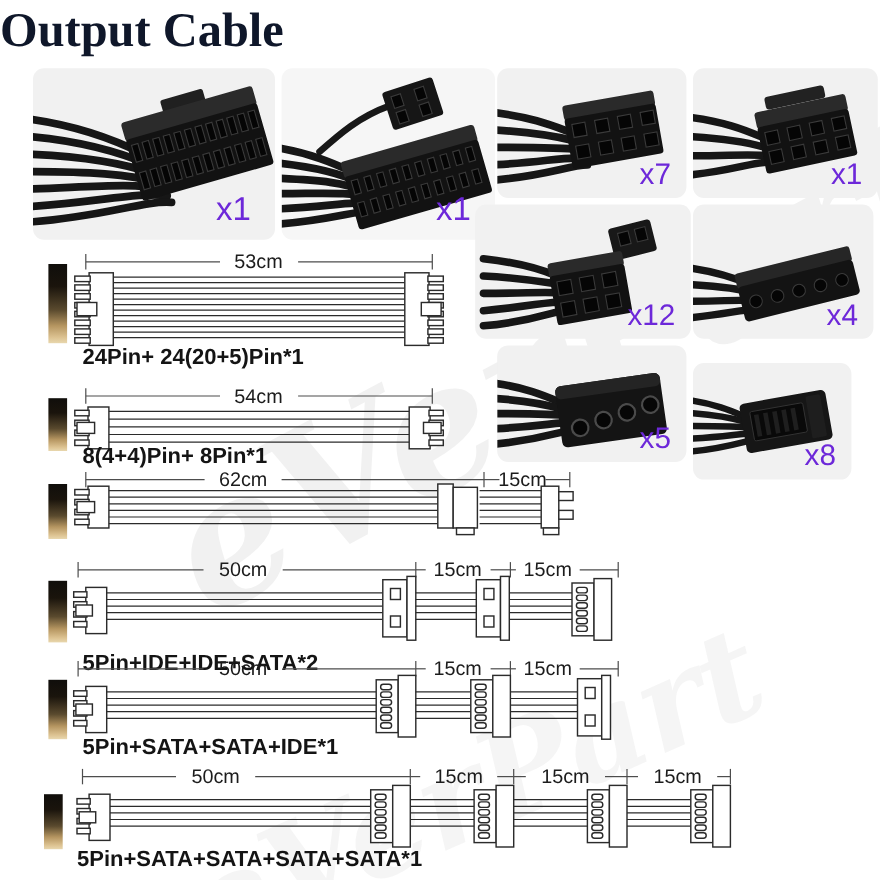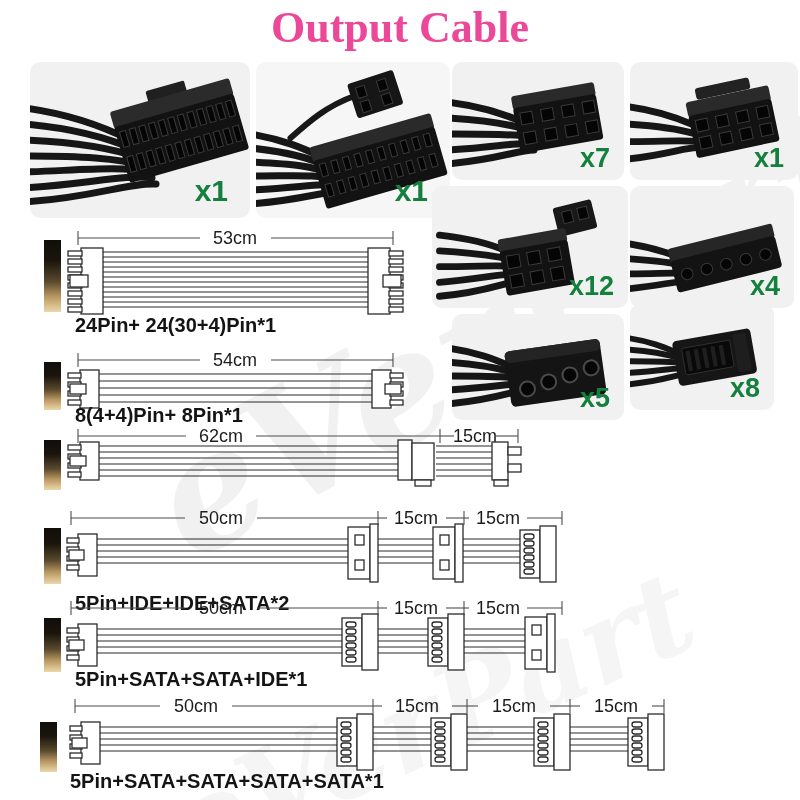--- a/index.html
+++ b/index.html
@@ -1,26 +1,26 @@
 <!DOCTYPE html>
 <html><head>
 <meta charset="utf-8">
 <style>
   html,body{margin:0;padding:0;background:#fff;}
   .page{position:relative;width:800px;height:800px;background:#fff;overflow:hidden;
         font-family:"Liberation Sans",sans-serif;}
-  .title{position:absolute;left:0;right:0;top:2px;text-align:center;
-         font-family:"Liberation Serif",serif;font-weight:700;font-size:44px;color:#ec4899;}
+  .title{position:absolute;left:0;right:0;top:2px;
+         font-family:"Liberation Serif",serif;font-weight:700;font-size:44px;color:#0f172a;}
   .wm{position:absolute;font-family:"DejaVu Serif",serif;font-style:italic;font-weight:700;
       color:rgba(50,50,50,0.07);white-space:nowrap;transform-origin:0 0;pointer-events:none;}
   .wm1{left:120px;top:430px;font-size:160px;transform:rotate(-28deg);}
   .wm2{left:150px;top:770px;font-size:115px;transform:rotate(-24deg);color:rgba(50,50,50,0.05);}
   .photo{position:absolute;background:#f1f1f1;border-radius:10px;overflow:hidden;}
   .photo svg{display:block;width:100%;height:100%;}
-  .qty{position:absolute;right:14px;bottom:6px;font-weight:700;font-size:27px;color:#15803d;}
+  .qty{position:absolute;right:14px;bottom:6px;font-weight:400;font-size:27px;color:#6d28d9;}
   .qty-lg{right:22px;bottom:10px;font-size:30px;}
   .swatch{position:absolute;width:17px;
           background:linear-gradient(180deg,#100e0b 0%,#1a140c 28%,#5a4a2e 58%,#b59560 78%,#ddc392 93%,#e8d7ae 100%);}
   .diagram{position:absolute;overflow:visible;}
   .dim line{stroke:#4d4d4d;stroke-width:1.1;}
   .dt{font-family:"Liberation Sans",sans-serif;font-size:18px;fill:#1c1c1c;text-anchor:middle;}
   .ribbon line{stroke:#2b2b2b;stroke-width:1.1;}
   .cable-label{position:absolute;font-weight:700;font-size:20px;color:#141414;white-space:nowrap;}
   .strands{stroke:#161616;stroke-width:7;fill:none;stroke-linecap:round;}
   .strands-thin{stroke:#181818;stroke-width:6;fill:none;stroke-linecap:round;}
@@ -316,21 +316,21 @@
           <circle cx="74" cy="70" r="7.5"></circle>
             <circle cx="96" cy="66" r="7.5"></circle>
             <circle cx="118" cy="62" r="7.5"></circle>
             <circle cx="140" cy="58" r="7.5"></circle>
         </g>
       </g>
     </svg>
     <span class="qty">x5</span>
   </div>
 
-  <div class="photo" style="left:630px;top:304px;width:144px;height:106px">
+  <div class="photo" style="left:630px;top:330px;width:144px;height:106px">
     <svg viewBox="0 0 171 106">
       <g class="strands">
         <path d="M-6,30 C24,34 42,42 56,48"></path>
           <path d="M-6,44 C26,46 44,50 58,54"></path>
         <path d="M-6,58 C30,58 48,58 62,60"></path>
           <path d="M-6,72 C34,70 52,66 66,66"></path>
         <path d="M-6,86 C38,82 56,74 70,72"></path>
       </g>
       <g transform="rotate(-10 102 56)">
         <rect x="54" y="26" width="94" height="54" rx="5" fill="#161616"></rect>
@@ -365,21 +365,21 @@
         <line x1="35" y1="51" x2="300" y2="51"></line>
         <line x1="35" y1="56" x2="300" y2="56"></line>
         <line x1="35" y1="61" x2="300" y2="61"></line>
         <line x1="35" y1="66" x2="300" y2="66"></line>
         <line x1="35" y1="71" x2="300" y2="71"></line>
         <line x1="35" y1="76" x2="300" y2="76"></line>
         <line x1="35" y1="81" x2="300" y2="81"></line>
     </g>
     <use href="#c24" transform="translate(335,22) scale(-1,1)"></use>
   </svg>
-  <div class="cable-label" style="left:75px;top:314px">24Pin+ 24(30+4)Pin*1</div>
+  <div class="cable-label" style="left:75px;top:314px">24Pin+ 24(20+5)Pin*1</div>
 
   <div class="swatch" style="left:44px;top:362px;height:48px"></div>
   <svg class="diagram" style="left:68px;top:350px" width="335" height="60" viewBox="0 0 335 60">
     <g class="dim">
       <line x1="10" y1="3" x2="10" y2="17"></line>
         <line x1="325" y1="3" x2="325" y2="17"></line>
       <line x1="10" y1="10" x2="132" y2="10"></line>
         <line x1="203" y1="10" x2="325" y2="10"></line>
       <text class="dt" x="167" y="16">54cm</text>
     </g>

